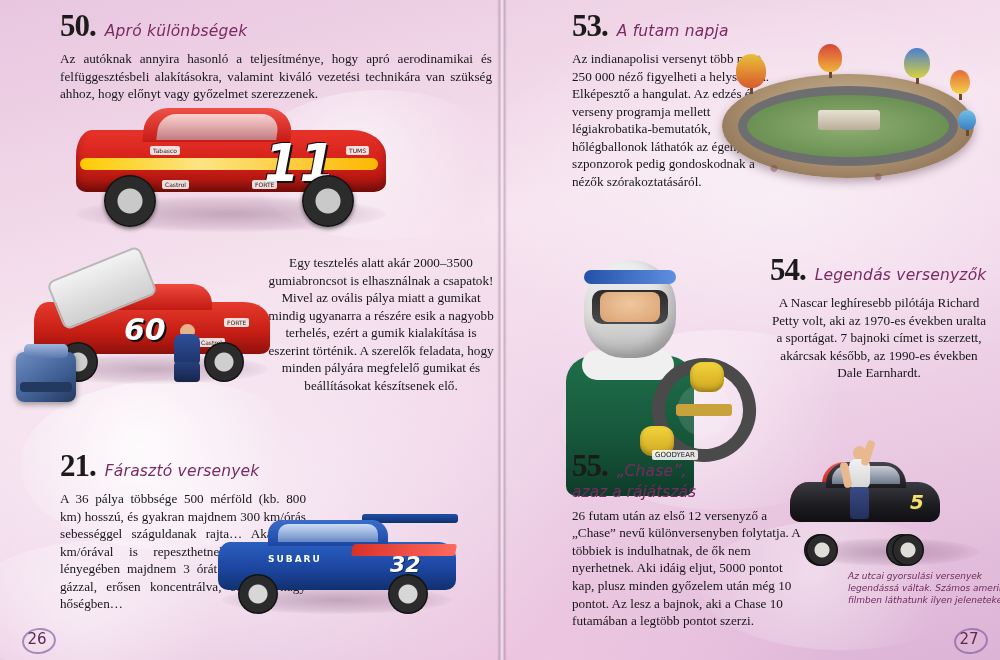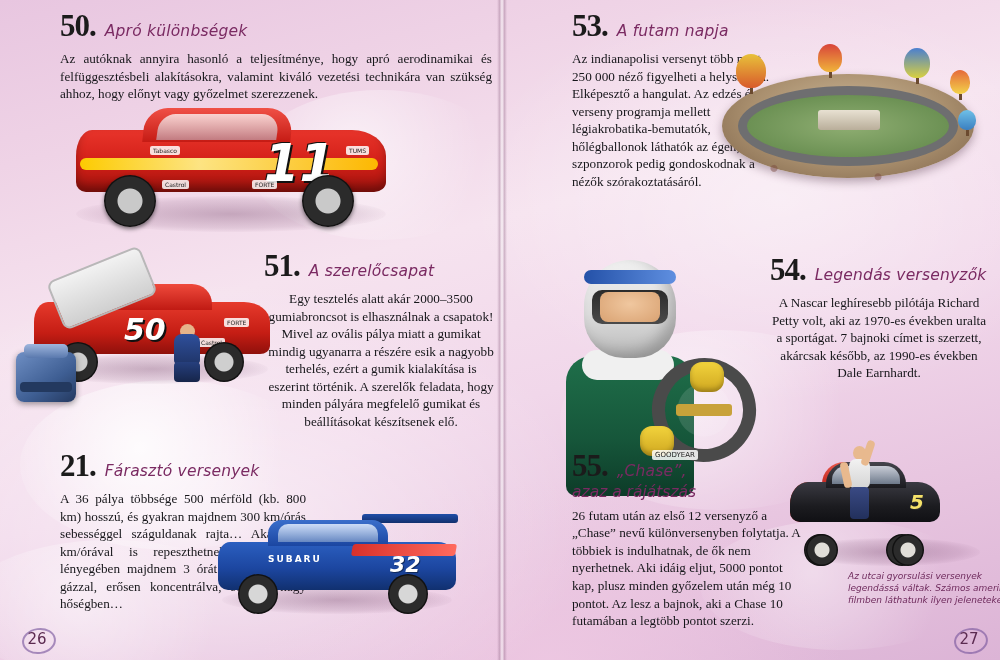--- a/index.html
+++ b/index.html
@@ -424,33 +424,29 @@
       <div class="c11-num">11</div>
       <div class="c11-badge" style="left:84px; top:46px;">Tabasco</div>
       <div class="c11-badge" style="left:280px; top:46px;">TUMS</div>
       <div class="c11-badge" style="left:96px; top:80px;">Castrol</div>
       <div class="c11-badge" style="left:186px; top:80px;">FORTE</div>
       <div class="c11-wheel front"></div>
       <div class="c11-wheel rear"></div>
     </div>
 
     <div class="block" style="left:236px; top:248px; width:236px;">
-      <div class="heading-row">
-        <span class="num">51.</span>
-        <span class="title">A szerelőcsapat</span>
-      </div>
       <div class="body center" style="margin-top:6px; width:234px;">Egy tesztelés alatt akár 2000–3500 gumiabroncsot is elhasználnak a csapatok! Mivel az ovális pálya miatt a gumikat mindig ugyanarra a részére esik a nagyobb terhelés, ezért a gumik kialakítása is eszerint történik. A szerelők feladata, hogy minden pályára megfelelő gumikat és beállításokat készítsenek elő.</div>
     </div>
 
     <div class="art car90" style="left:28px; top:262px;">
       <div class="shadow-ell" style="left:8px; top:92px; width:232px; height:30px;"></div>
       <div class="c90-body"></div>
       <div class="c90-roof"></div>
       <div class="c90-hood"></div>
-      <div class="c90-num">50</div>
+      <div class="c90-num">60</div>
       <div class="c11-badge" style="left:170px; top:76px;">Castrol</div>
       <div class="c11-badge" style="left:196px; top:56px;">FORTE</div>
       <div class="c90-wheel front"></div>
       <div class="c90-wheel rear"></div>
       <div class="mechanic">
         <div class="mech-head"></div>
         <div class="mech-torso"></div>
         <div class="mech-legs"></div>
       </div>
     </div>

